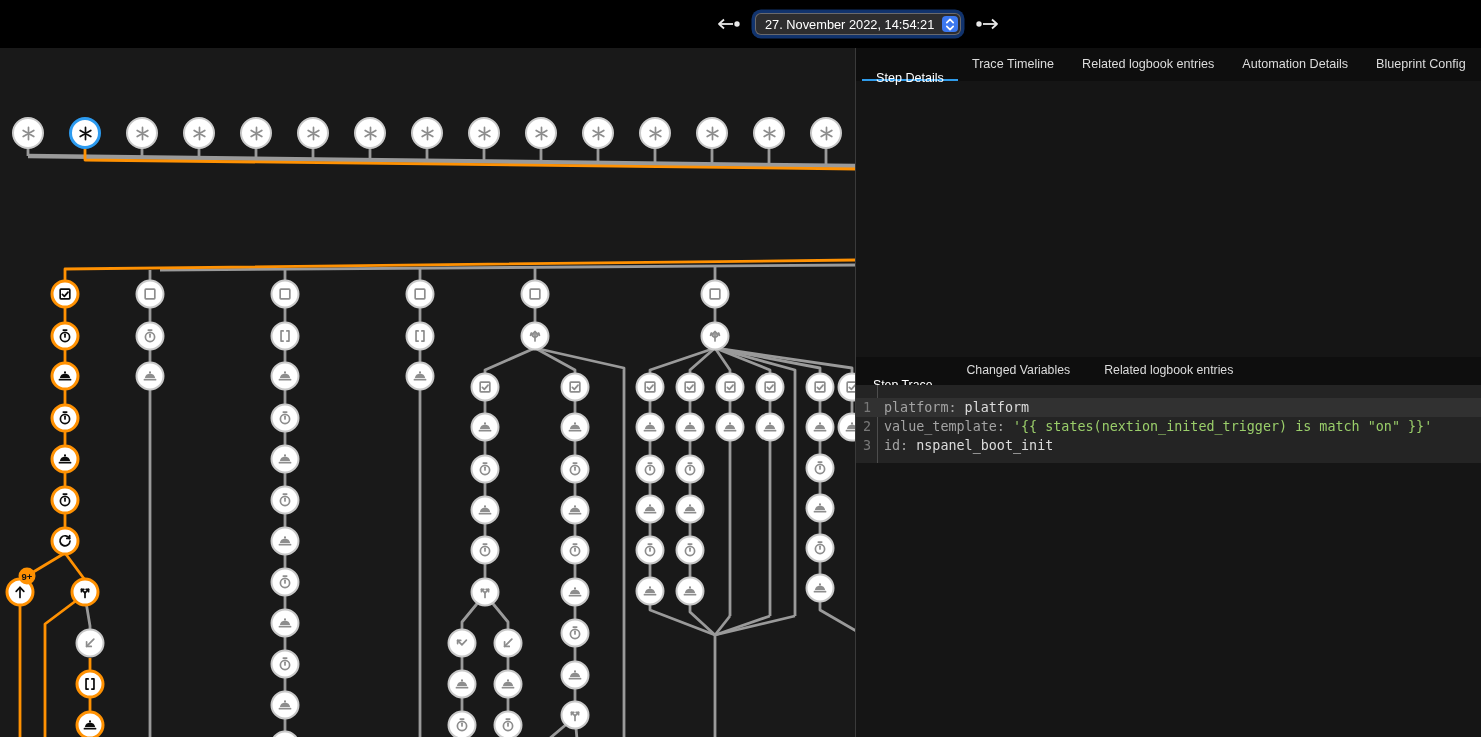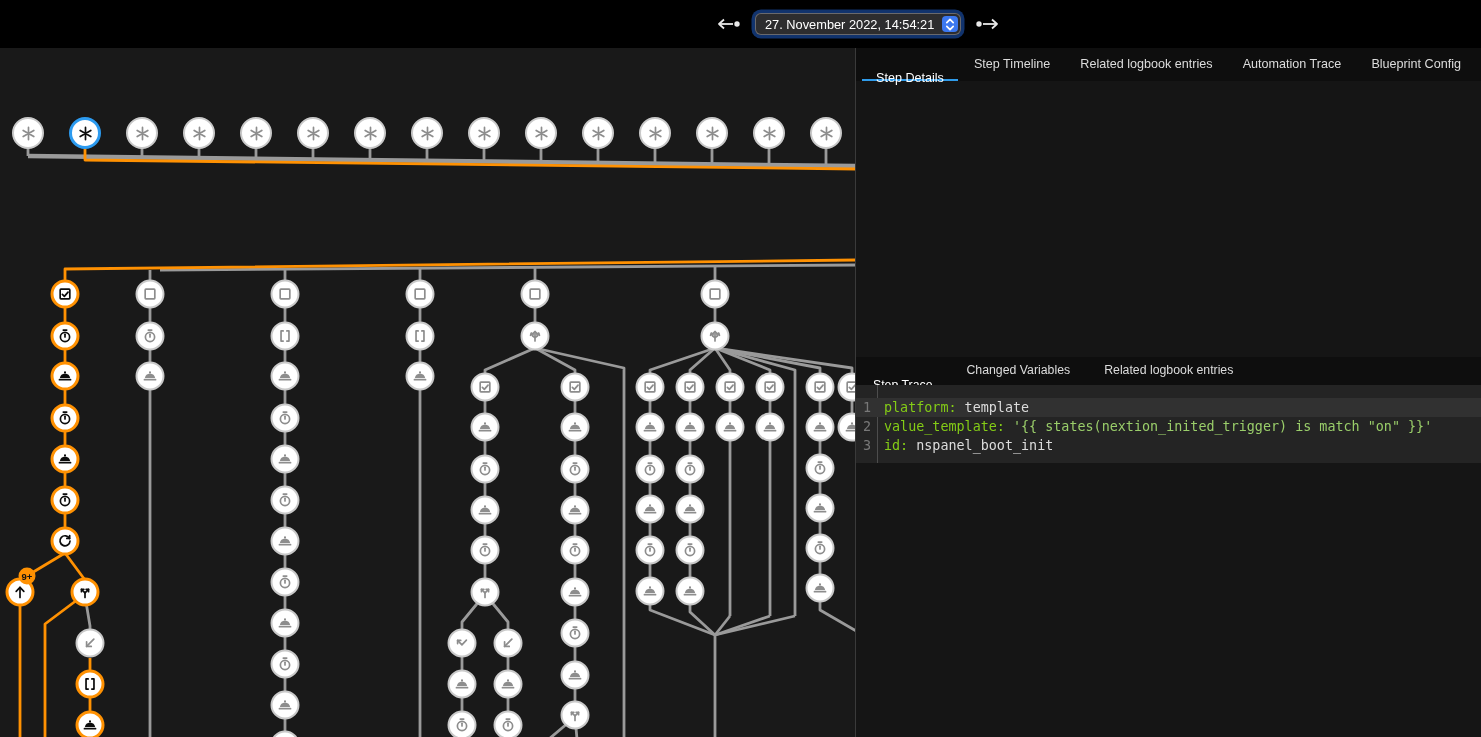--- a/index.html
+++ b/index.html
@@ -48,21 +48,21 @@
   #subtabbar { position:absolute; left:0; top:309px; width:626px; height:28px; }
   #subtabbar .tab { font-size:12.3px; padding:0 17px; }
   #codeblock { position:absolute; left:0; top:337px; width:626px; background:#242424;
     font-family:"DejaVu Sans Mono", monospace; font-size:13.4px; line-height:19px;
     padding:13px 0 8px 0; }
   #codeblock .vline { position:absolute; left:21px; top:0; bottom:0; width:1px; background:#4d4d4d; }
   .crow { display:flex; position:relative; }
   .crow.hl { background:#313131; }
   .ln { width:21px; flex:none; text-align:right; padding-right:6px; color:#787878; }
   .lc { padding-left:7px; white-space:pre; }
-  .tk-key { color:#84cc16; }
+  .tk-key { color:#a3a3a3; }
   .tk-plain { color:#dcdcdc; }
   .tk-string { color:#9ace6a; }
 </style>
 </head>
 <body>
 
 <div id="app">
 
   <div id="topbar">
     <div id="runpicker">
@@ -757,35 +757,35 @@
             <circle class="f" cx="12" cy="6.9" r="1.5"></circle>
             <path d="M4.2 17.2h15.6" stroke-width="2"></path>
           </svg>
         </div>
       </div>
   </div>
 
   <div id="panel">
     <div id="tabbar1" class="tabbar">
         <div class="tab active">Step Details</div>
-        <div class="tab">Step Timeline</div>
+        <div class="tab">Trace Timeline</div>
         <div class="tab">Related logbook entries</div>
-        <div class="tab">Automation Trace</div>
+        <div class="tab">Automation Details</div>
         <div class="tab">Blueprint Config</div>
       </div>
     <div id="subtabbar" class="tabbar">
         <div class="tab active">Step Trace</div>
         <div class="tab">Changed Variables</div>
         <div class="tab">Related logbook entries</div>
       </div>
     <div id="codeblock">
       <div class="vline"></div>
     <div class="crow hl">
           <span class="ln">1</span>
-          <span class="lc"><span class="tk-key">platform:</span><span class="tk-plain"> template</span></span>
+          <span class="lc"><span class="tk-key">platform:</span><span class="tk-plain"> platform</span></span>
         </div>
         <div class="crow">
           <span class="ln">2</span>
           <span class="lc"><span class="tk-key">value_template:</span><span class="tk-plain"> </span><span class="tk-string">'{{ states(nextion_inited_trigger) is match "on" }}'</span></span>
         </div>
         <div class="crow">
           <span class="ln">3</span>
           <span class="lc"><span class="tk-key">id:</span><span class="tk-plain"> nspanel_boot_init</span></span>
         </div>
       </div>

